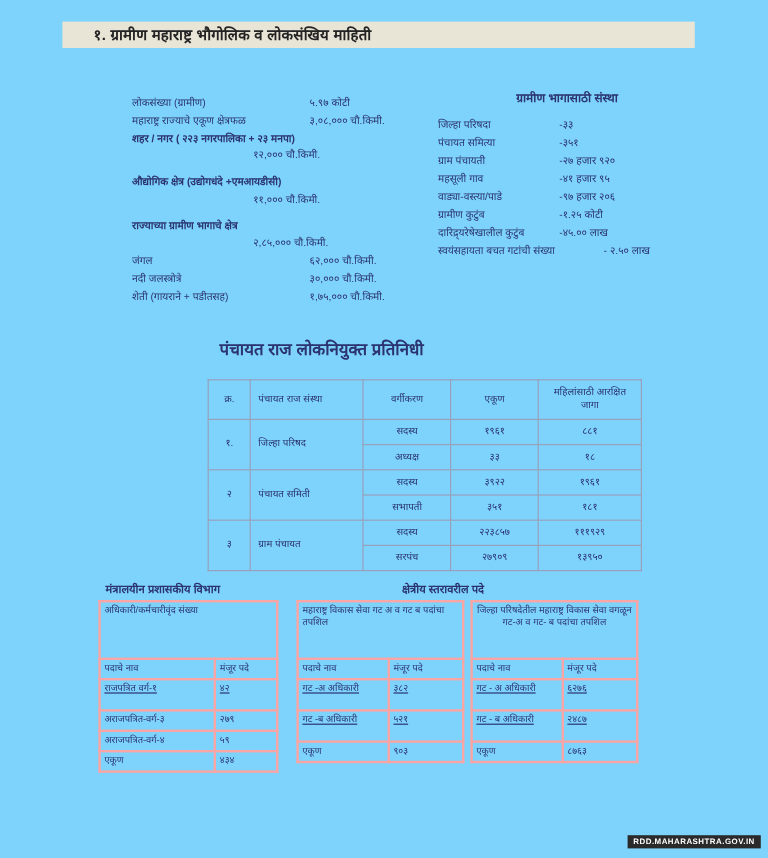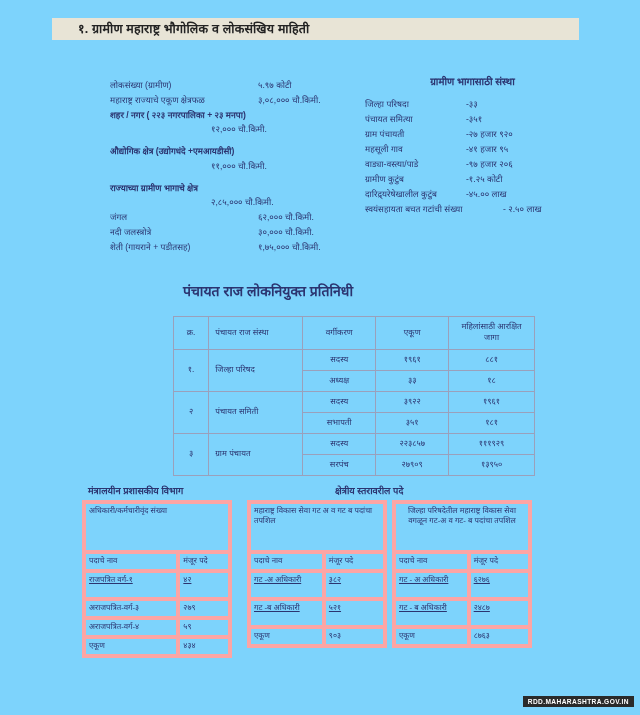--- a/index.html
+++ b/index.html
@@ -151,21 +151,21 @@
   }
 
   
   .btable {
     position: absolute;
     border-collapse: collapse;
     font-size: 7.8px;
     color: #2b3470;
   }
   .btable td {
-    border: 4px solid #fca5a5;
+    border: 2px solid #fca5a5;
     padding: 2px 3px;
     vertical-align: top;
     line-height: 1.28;
   }
   .btable td.hdr-span {
     height: 42px;
     vertical-align: top;
   }
   .btable td.hdr-span.ctr {
     text-align: center;

